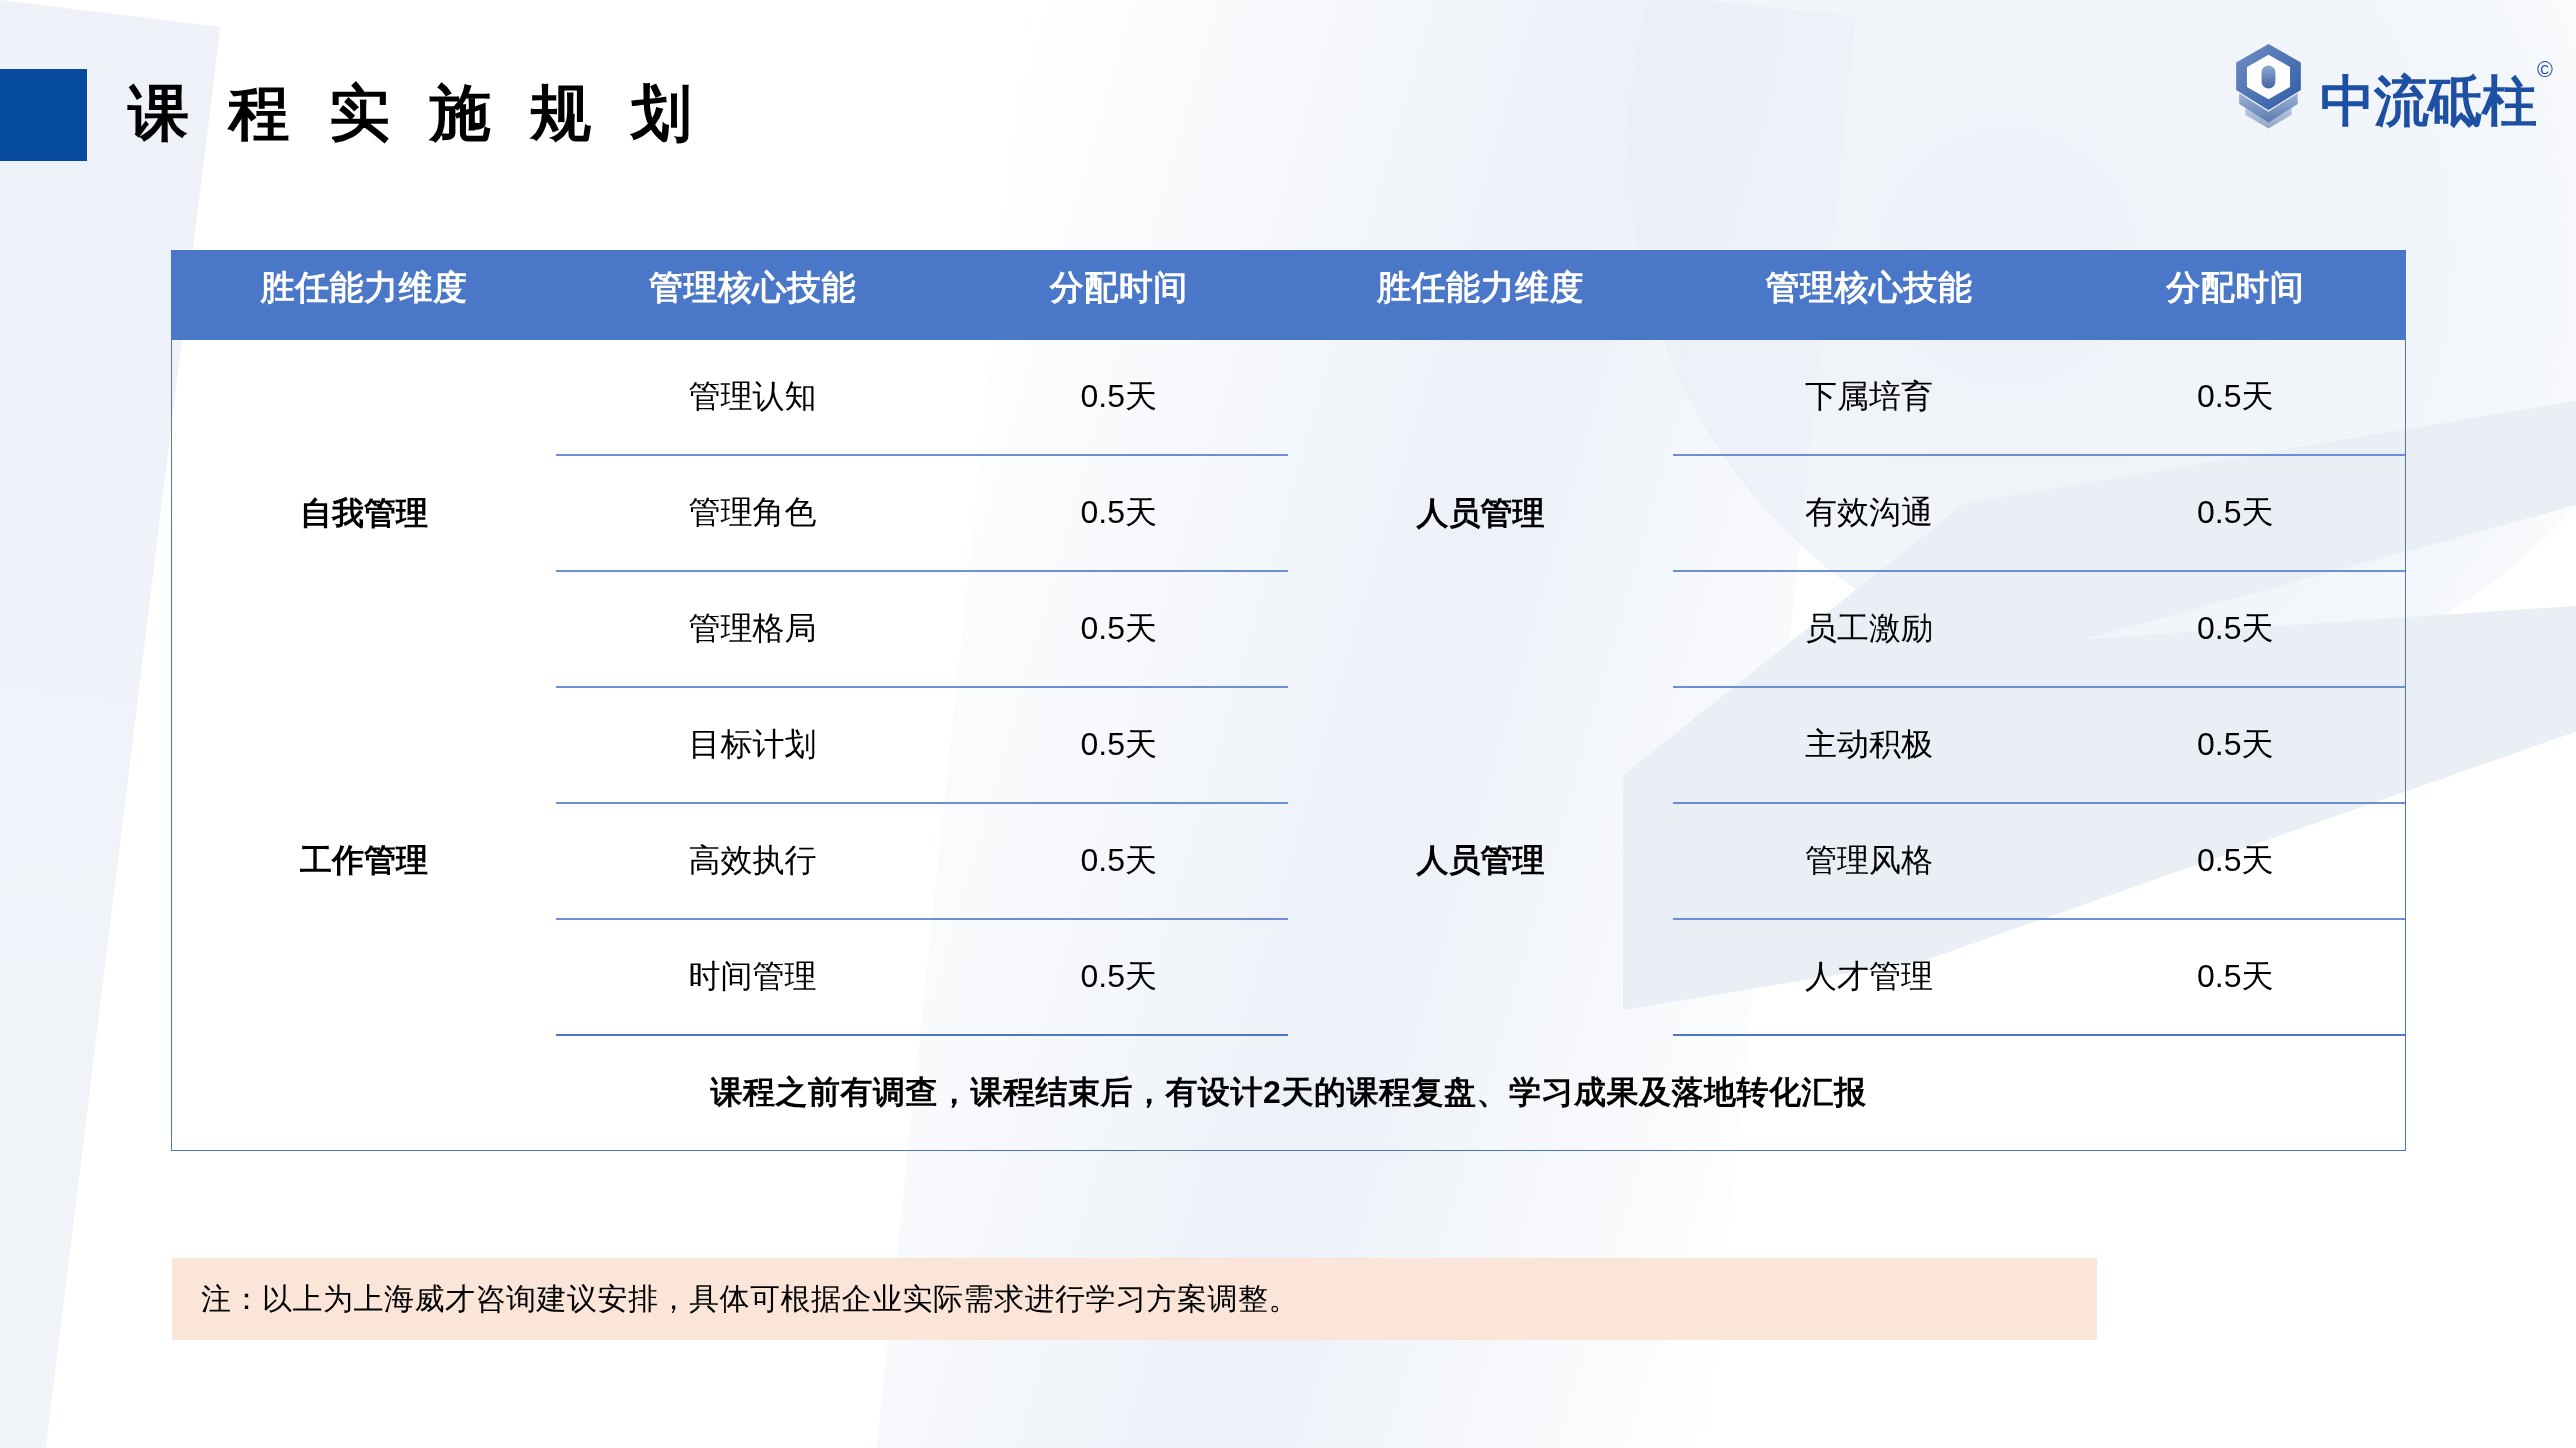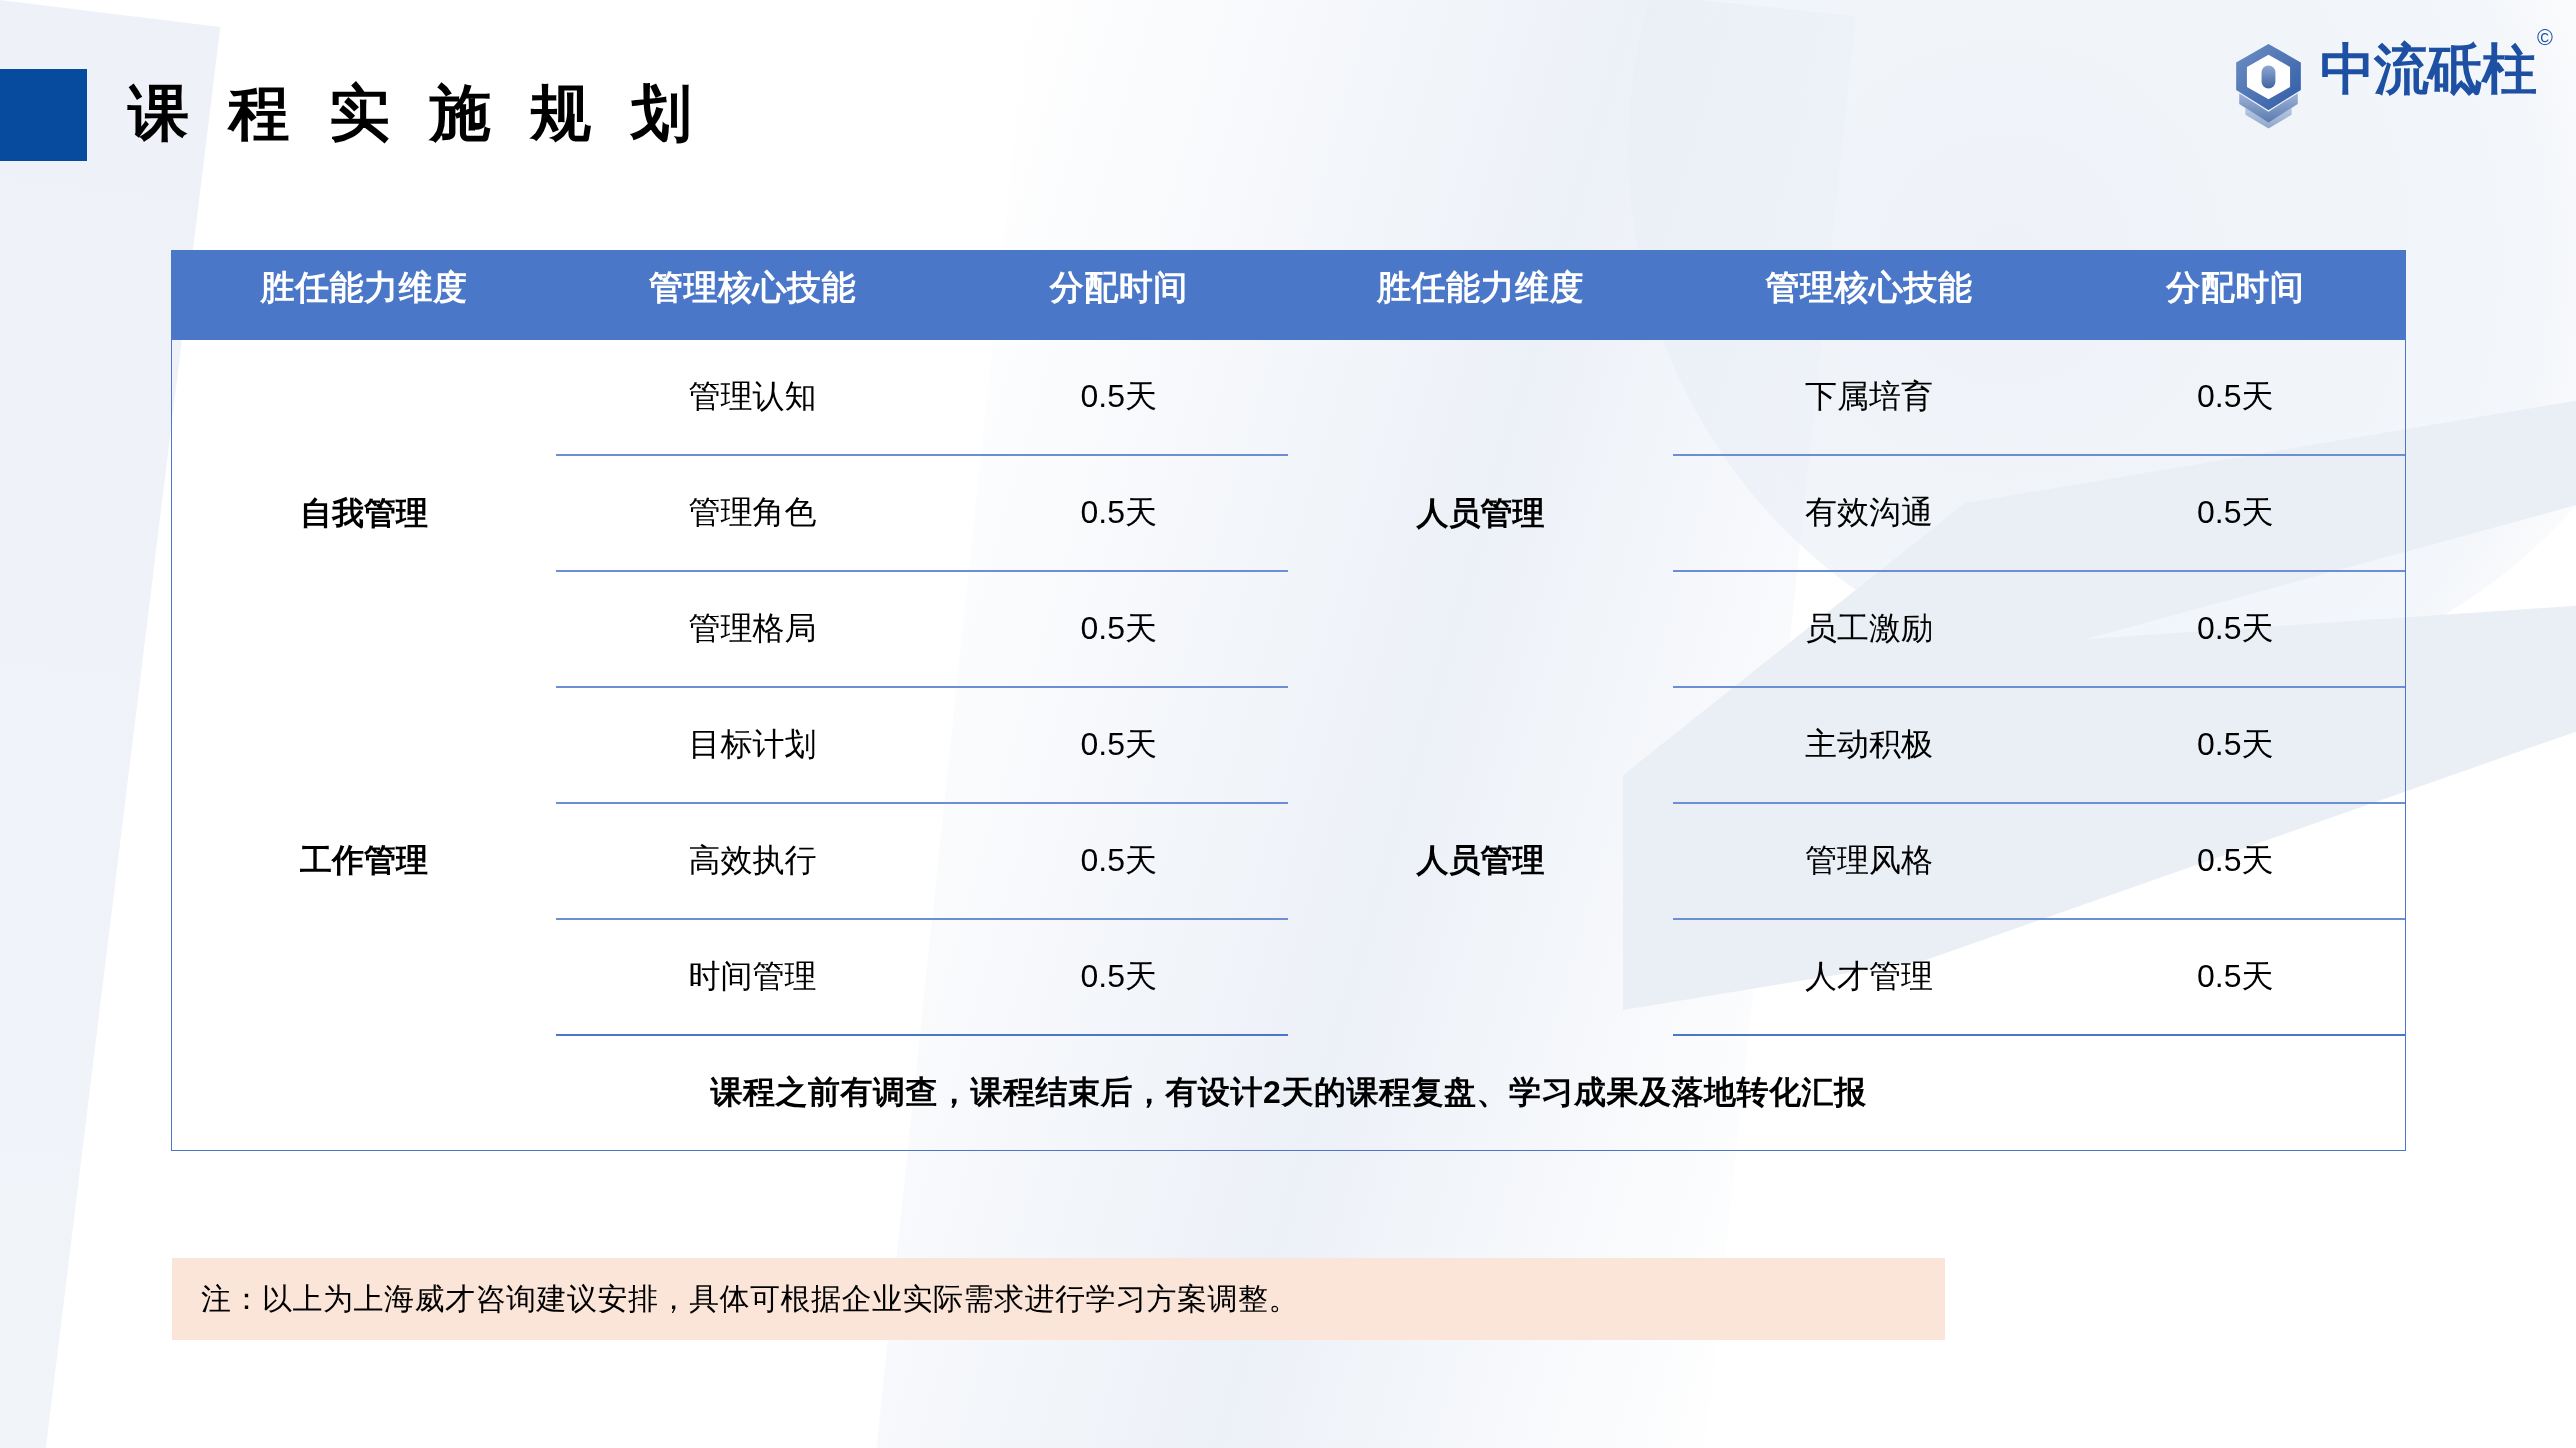--- a/index.html
+++ b/index.html
@@ -37,21 +37,21 @@
 
   
   .accent-bar{position:absolute;left:0;top:69px;width:87px;height:92px;background:#064b9d;z-index:3;}
   .page-title{
     position:absolute;left:128px;top:67px;z-index:3;
     font-size:61px;font-weight:bold;color:#000;
     letter-spacing:11.3px;line-height:93px;white-space:nowrap;
   }
 
   
-  .logo-wrap{position:absolute;right:25px;top:42px;display:flex;align-items:flex-start;z-index:4;}
+  .logo-wrap{position:absolute;right:25px;top:42px;display:flex;align-items:flex-end;z-index:4;}
   .logo-mark{width:77px;height:87px;margin-right:13.4px;flex:0 0 auto;}
   .logo-text{
     font-size:55px;font-weight:bold;color:#1d4fa3;letter-spacing:-1px;
     line-height:1;white-space:nowrap;position:relative;
   }
   .logo-c{
     font-size:21.6px;font-weight:normal;vertical-align:super;
     position:relative;top:-24px;left:1px;color:#1d4fa3;
   }
 
@@ -87,21 +87,21 @@
   .col-skill{width:17.6%;}
   .col-time{width:15.2%;}
 
   td.summary{
     font-size:34px;font-weight:bold;color:#000;
     padding:29px 0 31px;height:auto;letter-spacing:0.5px;
   }
 
   
   .note{
-    position:absolute;left:172px;top:1258px;width:1773px;height:82px;
+    position:absolute;left:172px;top:1258px;width:1925px;height:82px;
     background:#fae5d8;z-index:3;display:flex;align-items:center;
     box-sizing:border-box;padding-left:29px;
   }
   .note-text{font-size:30px;color:#000;letter-spacing:0.5px;white-space:nowrap;}
 </style>
 </head>
 <body>
 
 <div id="slide">
 

